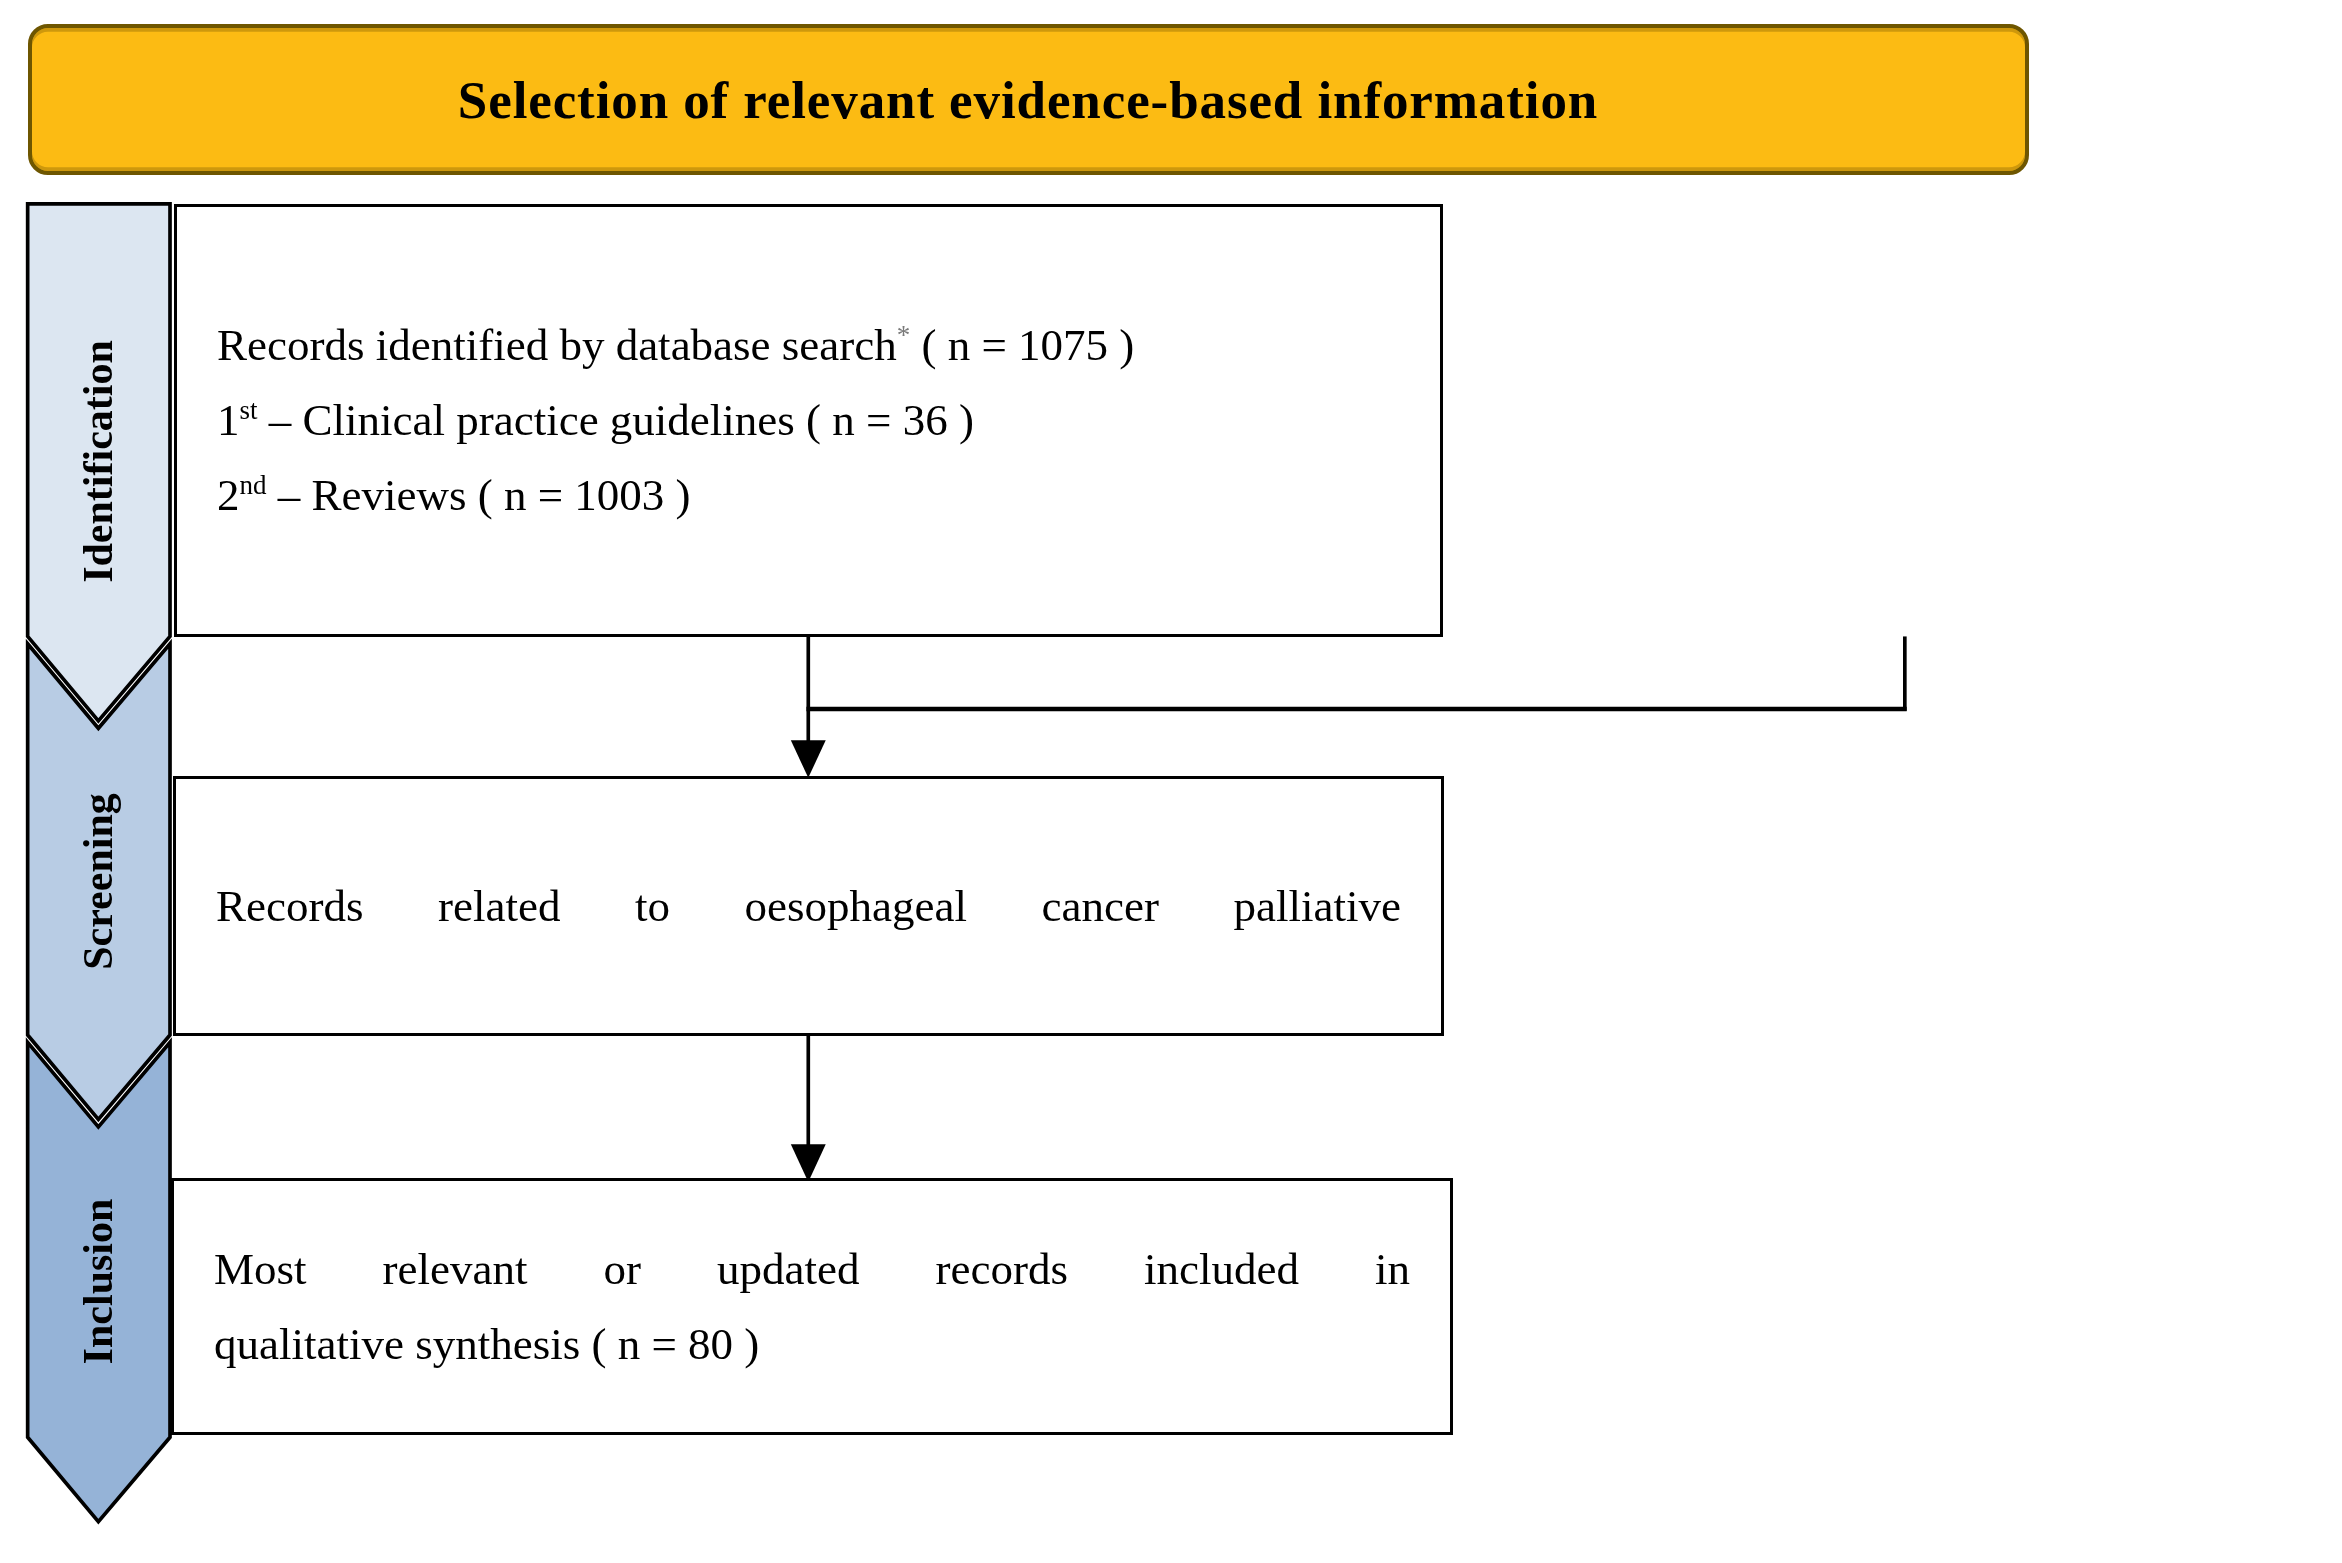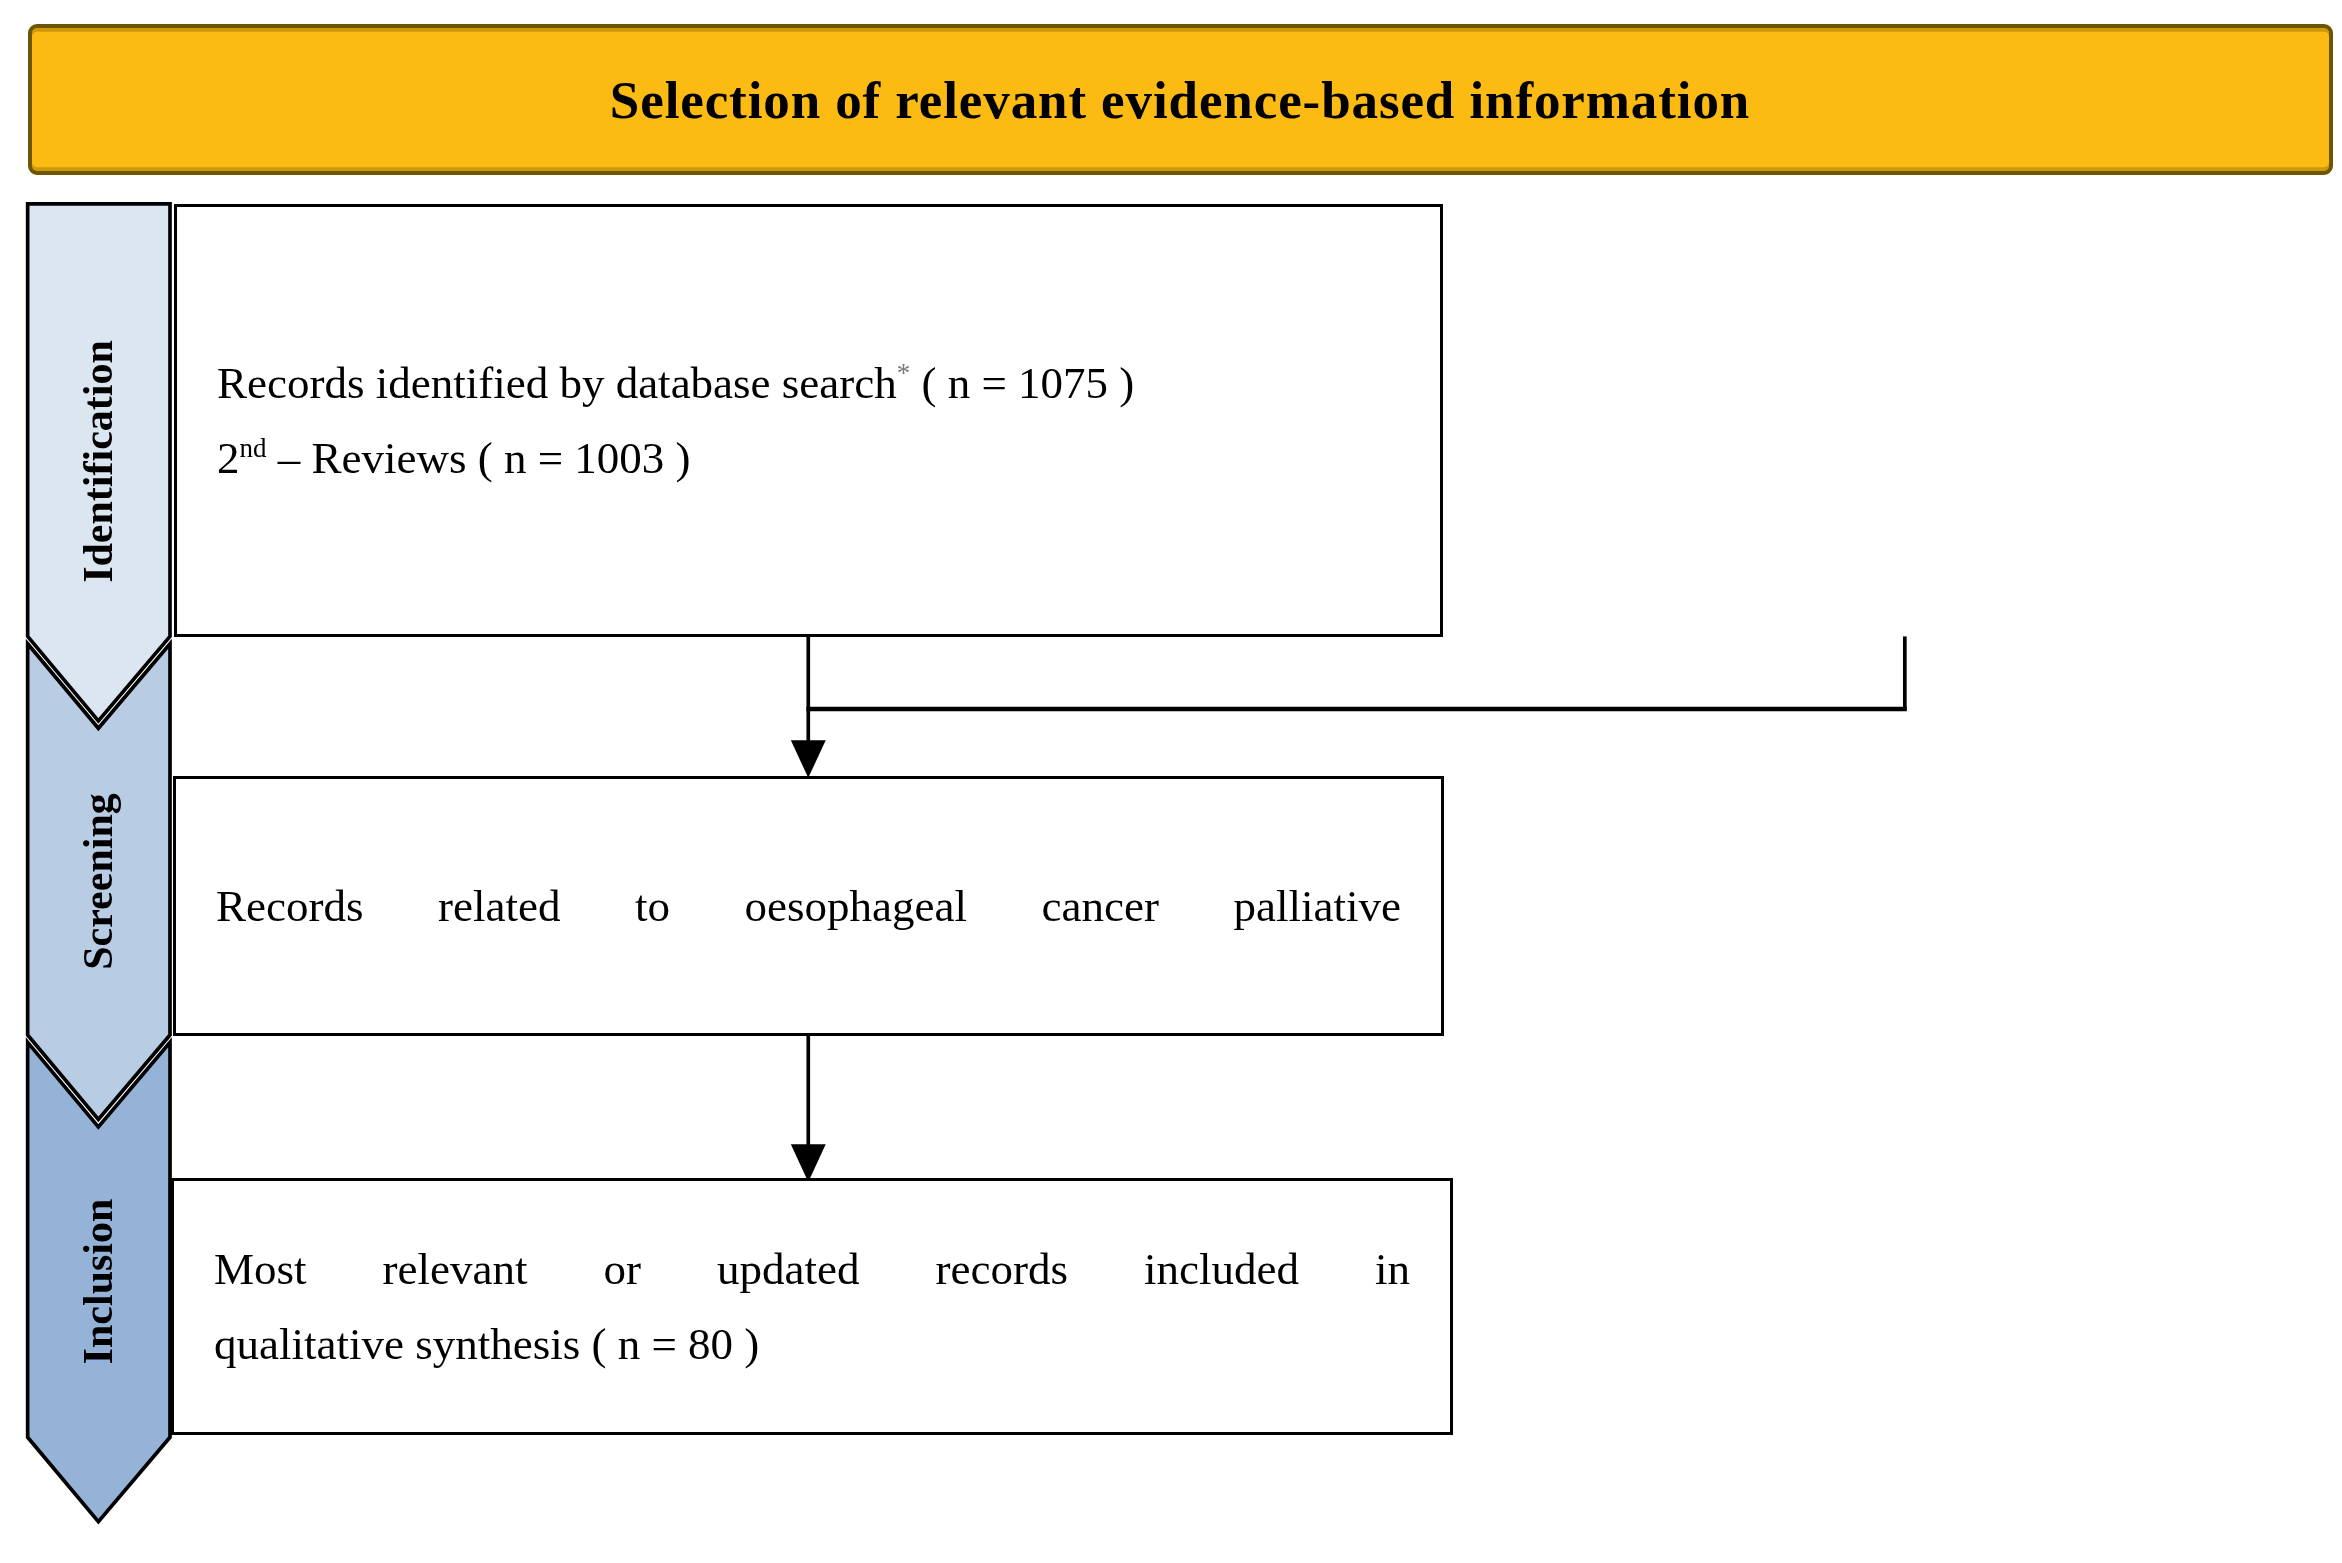--- a/index.html
+++ b/index.html
@@ -9,24 +9,24 @@
     background: #ffffff;
     font-family: "Liberation Serif", "DejaVu Serif", serif;
     color: #000000;
     overflow: hidden;
   }
 
   
   .title-bar {
     position: absolute;
     left: 27.5px; top: 24px;
-    width: 2305px; height: 151px;
+    width: 2001px; height: 151px;
     box-sizing: border-box;
     border: 4.6px solid #6e5600;
-    border-radius: 9px;
+    border-radius: 20px;
     background: #fcbb13;
     display: flex; align-items: center; justify-content: center;
     box-shadow: inset 0 3.7px 0 rgba(120,90,0,.35), inset 0 -3.7px 0 rgba(120,90,0,.35);
   }
   .title-bar span {
     font-weight: bold;
     font-size: 53px;
     letter-spacing: 0.9px;
     white-space: nowrap;
   }
@@ -95,20 +95,21 @@
     <line x1="880" y1="1128" x2="880" y2="1250" stroke="#000" stroke-width="4"></line>
     <polygon points="861,1246 899,1246 880,1287" fill="#000"></polygon>
   </svg>
 
   <div class="phase-label p1">Identification</div>
   <div class="phase-label p2">Screening</div>
   <div class="phase-label p3">Inclusion</div>
 
   <div class="box box-identification" id="id-lines">
     <div class="line seg-line">Records identified by database search<sup class="muted">*</sup> ( n = 1075 )</div>
+    <div class="line seg-line">1<sup>st</sup> – Clinical practice guidelines ( n = 36 )</div>
     <div class="line seg-line">2<sup>nd</sup> – Reviews ( n = 1003 )</div>
   </div>
 
 
   <div class="box box-screening">
     <div class="line justify">Records related to oesophageal cancer palliative</div>
   </div>
 
   <div class="box box-inclusion">
     <div class="line justify">Most relevant or updated records included in</div>

